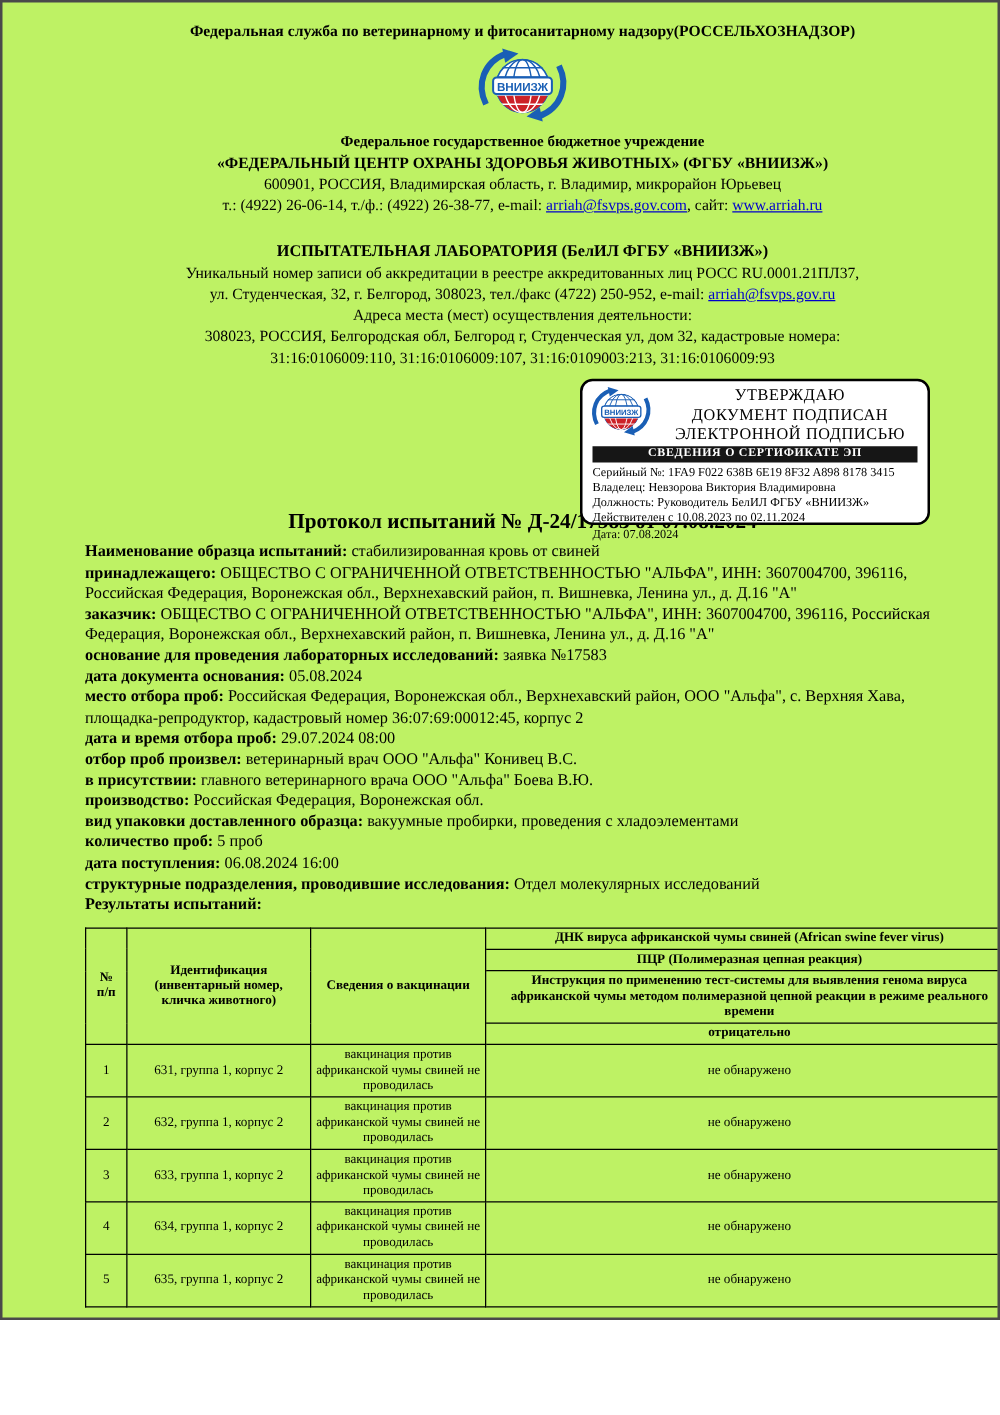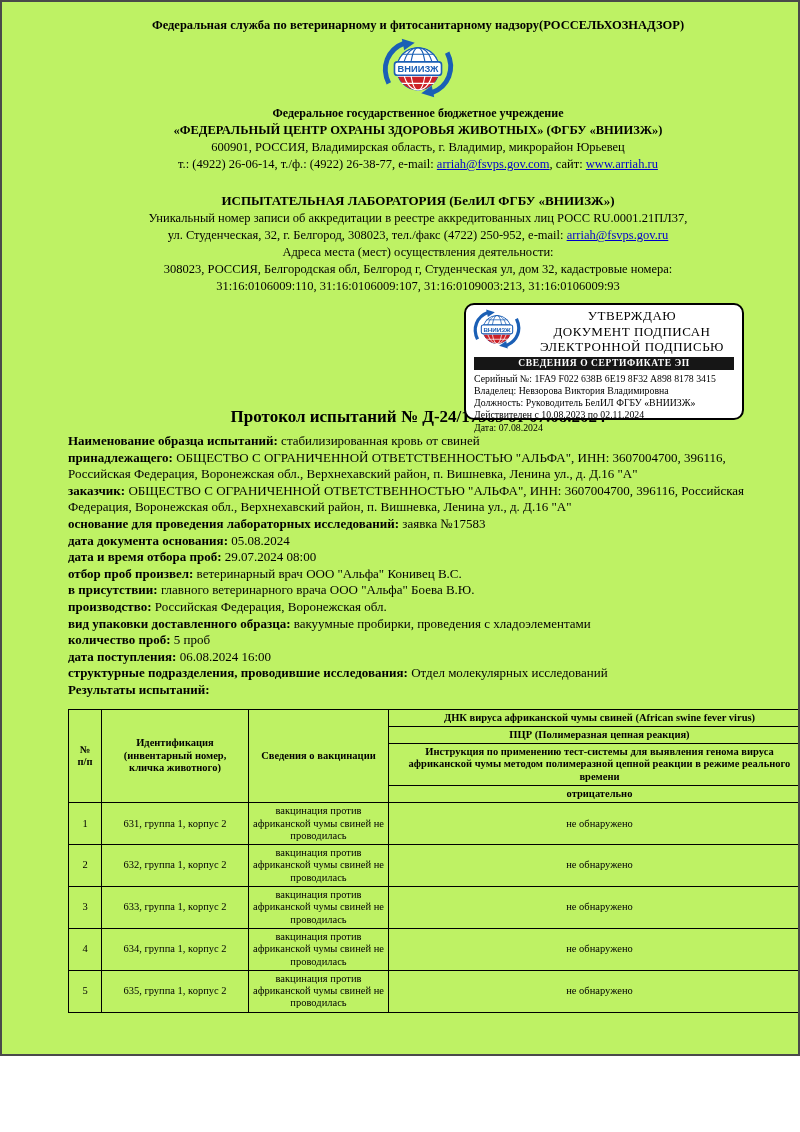--- a/index.html
+++ b/index.html
@@ -137,20 +137,21 @@
   </div>
 
   <div class="doc-title">Протокол испытаний № Д-24/17583 от 07.08.2024</div>
 
   <div class="fields">
     <div><span class="lbl">Наименование образца испытаний:</span> <span>стабилизированная кровь от свиней</span></div>
     <div><span class="lbl">принадлежащего:</span> <span>ОБЩЕСТВО С ОГРАНИЧЕННОЙ ОТВЕТСТВЕННОСТЬЮ "АЛЬФА", ИНН: 3607004700, 396116, Российская Федерация, Воронежская обл., Верхнехавский район, п. Вишневка, Ленина ул., д. Д.16 "А"</span></div>
     <div><span class="lbl">заказчик:</span> <span>ОБЩЕСТВО С ОГРАНИЧЕННОЙ ОТВЕТСТВЕННОСТЬЮ "АЛЬФА", ИНН: 3607004700, 396116, Российская Федерация, Воронежская обл., Верхнехавский район, п. Вишневка, Ленина ул., д. Д.16 "А"</span></div>
     <div><span class="lbl">основание для проведения лабораторных исследований:</span> <span>заявка №17583</span></div>
     <div><span class="lbl">дата документа основания:</span> <span>05.08.2024</span></div>
+    <div><span class="lbl">место отбора проб:</span> <span>Российская Федерация, Воронежская обл., Верхнехавский район, ООО "Альфа", с. Верхняя Хава, площадка-репродуктор, кадастровый номер 36:07:69:00012:45, корпус 2</span></div>
     <div><span class="lbl">дата и время отбора проб:</span> <span>29.07.2024 08:00</span></div>
     <div><span class="lbl">отбор проб произвел:</span> <span>ветеринарный врач ООО "Альфа" Конивец В.С.</span></div>
     <div><span class="lbl">в присутствии:</span> <span>главного ветеринарного врача ООО "Альфа" Боева В.Ю.</span></div>
     <div><span class="lbl">производство:</span> <span>Российская Федерация, Воронежская обл.</span></div>
     <div><span class="lbl">вид упаковки доставленного образца:</span> <span>вакуумные пробирки, проведения с хладоэлементами</span></div>
     <div><span class="lbl">количество проб:</span> <span>5 проб</span></div>
     <div><span class="lbl">дата поступления:</span> <span>06.08.2024 16:00</span></div>
     <div><span class="lbl">структурные подразделения, проводившие исследования:</span> <span>Отдел молекулярных исследований</span></div>
     <div><span class="lbl">Результаты испытаний:</span></div>
   </div>

